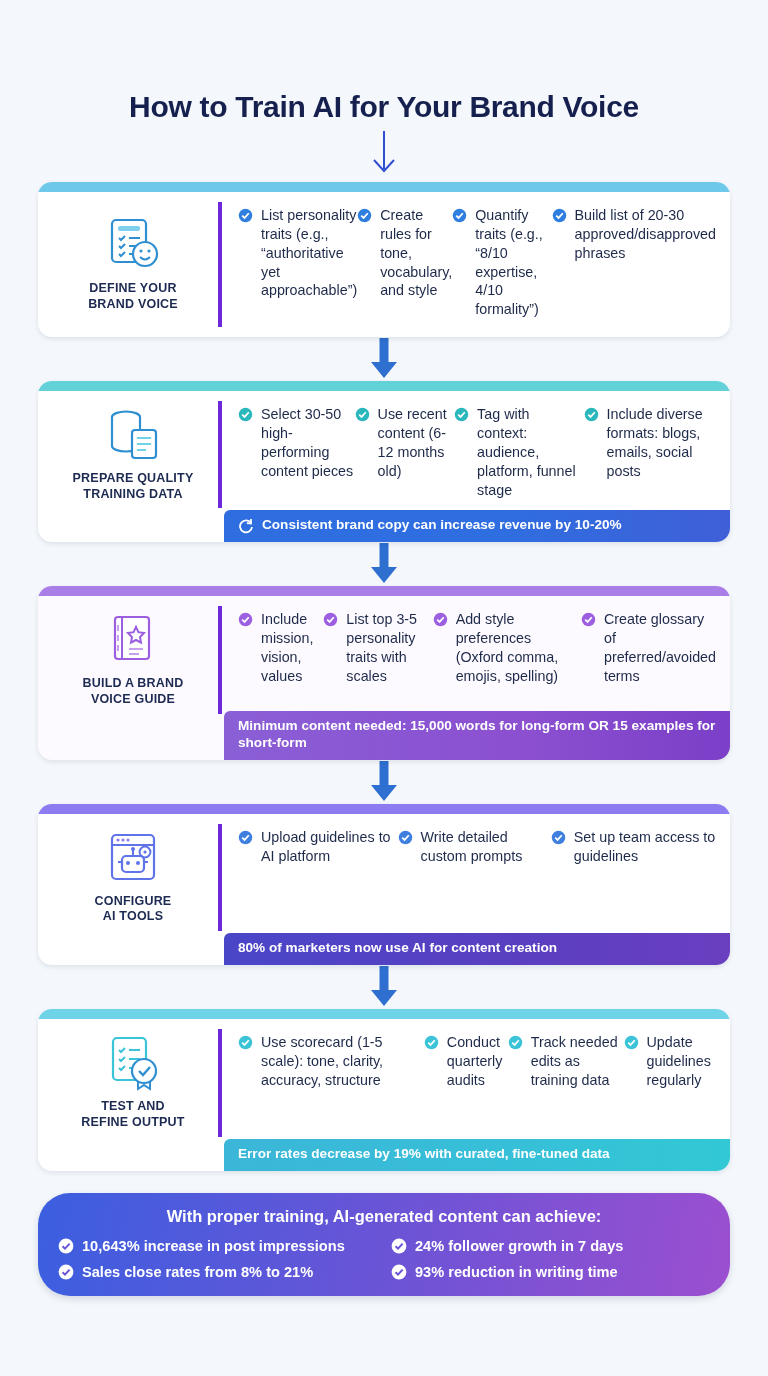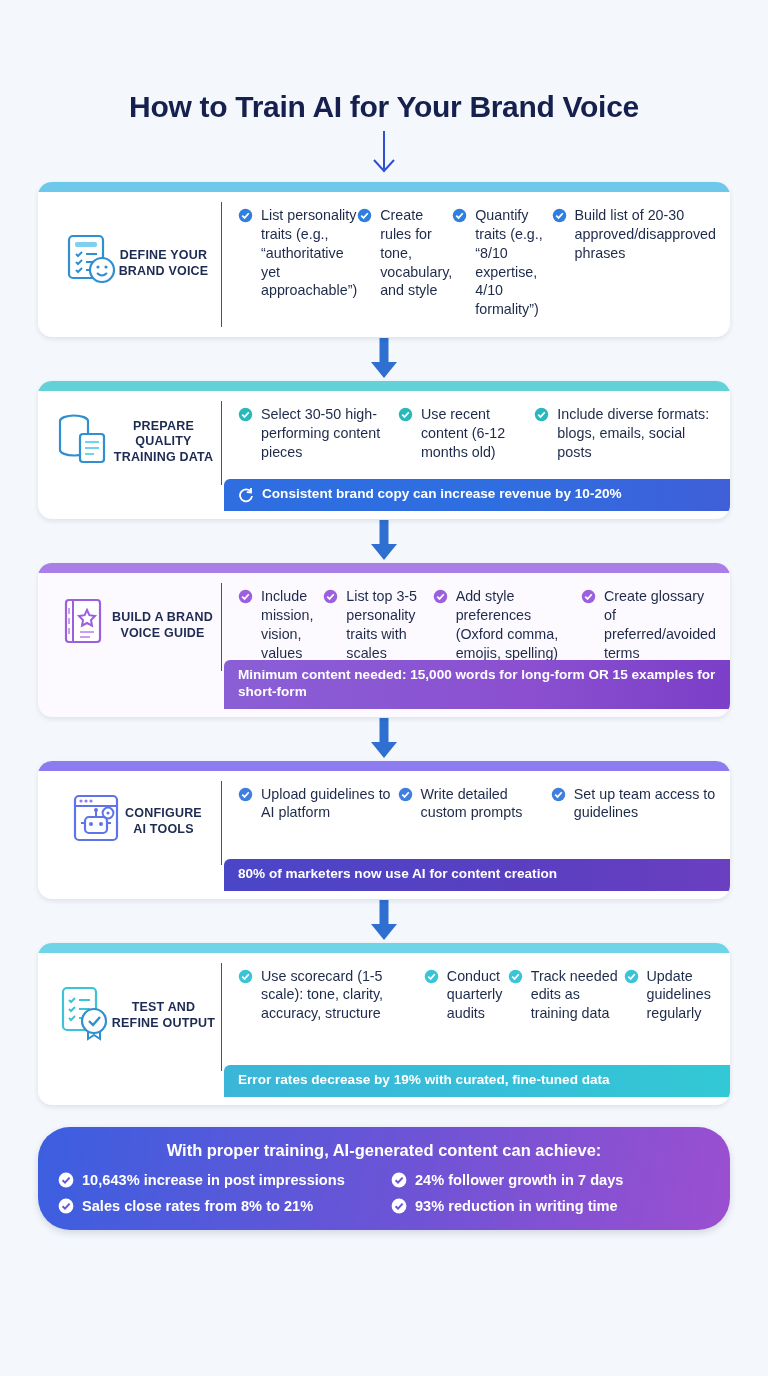--- a/index.html
+++ b/index.html
@@ -48,25 +48,25 @@
   .card-body {
     display: flex;
     align-items: stretch;
     padding: 10px 12px 10px 10px;
     min-height: 128px;
   }
   .icon-col {
     width: 174px;
     flex: 0 0 174px;
     display: flex;
-    flex-direction: row;
+    flex-direction: column;
     align-items: center;
     justify-content: center;
     padding: 4px 4px 6px 4px;
-    border-right: 1px solid #6d28d9;
+    border-right: 4px solid #6d28d9;
   }
   .icon-box {
     height: 58px;
     display: flex;
     align-items: center;
     justify-content: center;
     margin-bottom: 8px;
   }
   .icon-label {
     font-size: 12.5px;
@@ -94,21 +94,21 @@
   .bullet:last-child { margin-bottom: 0; }
   .bullet .chk {
     flex: 0 0 auto;
     margin-right: 8px;
     margin-top: 2px;
   }
   .stat-bar {
     position: absolute;
     left: 186px;
     right: 0;
-    bottom: 8px;
+    bottom: 0;
     padding: 7px 12px 8px 14px;
     color: #fff;
     font-size: 13.6px;
     font-weight: bold;
     display: flex;
     align-items: center;
     border-top-left-radius: 6px;
     line-height: 1.25;
   }
   .stat-bar .sicon { margin-right: 8px; flex: 0 0 auto; display:flex; }
@@ -266,20 +266,27 @@
                 <circle cx="8" cy="8" r="7.2" fill="#2bb8bd"></circle>
                 <polyline points="4.5,8.2 7,10.6 11.5,5.6" fill="none" stroke="#fff" stroke-width="1.9"></polyline>
               </svg></span>
           <span>Use recent content (6-12 months old)</span>
         </div>
         <div class="bullet">
           <span class="chk"><svg width="15" height="15" viewBox="0 0 16 16">
                 <circle cx="8" cy="8" r="7.2" fill="#2bb8bd"></circle>
                 <polyline points="4.5,8.2 7,10.6 11.5,5.6" fill="none" stroke="#fff" stroke-width="1.9"></polyline>
               </svg></span>
+          <span>Tag with context: audience, platform, funnel stage</span>
+        </div>
+        <div class="bullet">
+          <span class="chk"><svg width="15" height="15" viewBox="0 0 16 16">
+                <circle cx="8" cy="8" r="7.2" fill="#2bb8bd"></circle>
+                <polyline points="4.5,8.2 7,10.6 11.5,5.6" fill="none" stroke="#fff" stroke-width="1.9"></polyline>
+              </svg></span>
           <span>Include diverse formats: blogs, emails, social posts</span>
         </div>
       </div>
     </div>
     <div class="stat-bar" style="background:linear-gradient(90deg,#2f6ee0 0%,#2f6ee0 55%,#3f5fd8 100%)">
       <span class="sicon">
         <svg width="16" height="16" viewBox="0 0 16 16">
             <path d="M13 5a6 6 0 1 0 1 4" fill="none" stroke="#fff" stroke-width="1.8"></path>
             <polyline points="13,1 13,5.5 8.8,5.2" fill="none" stroke="#fff" stroke-width="1.8"></polyline>
           </svg>

